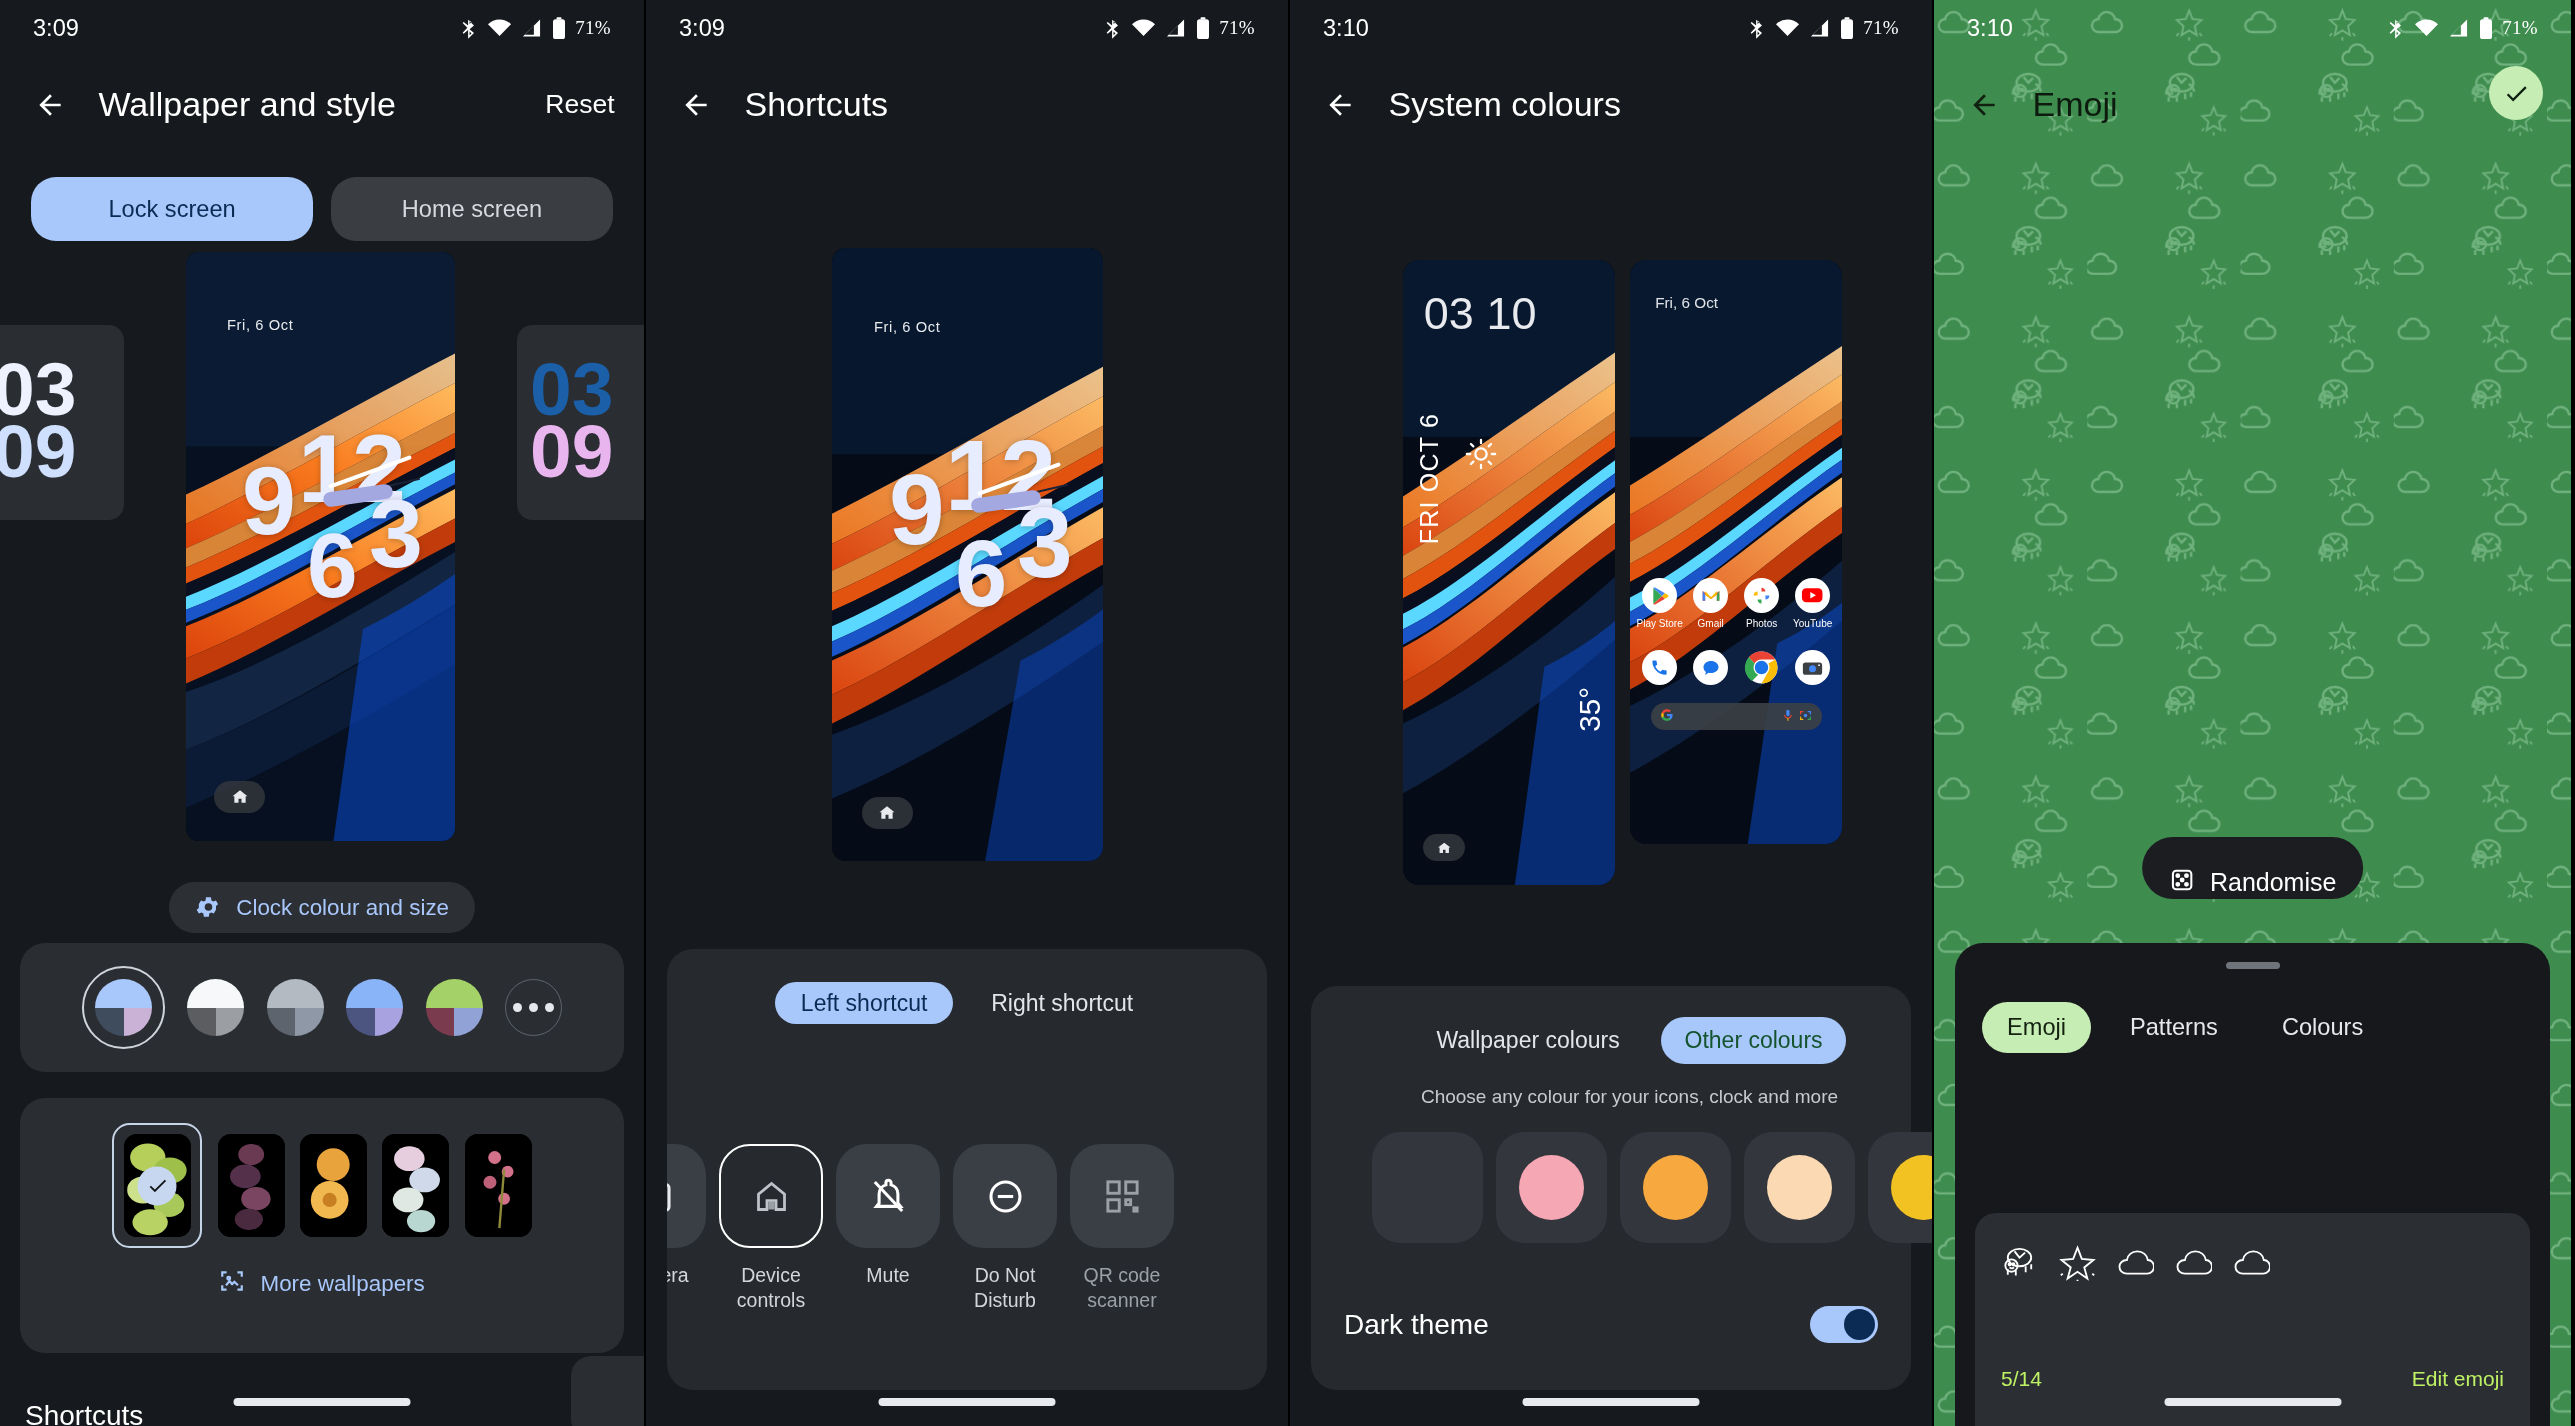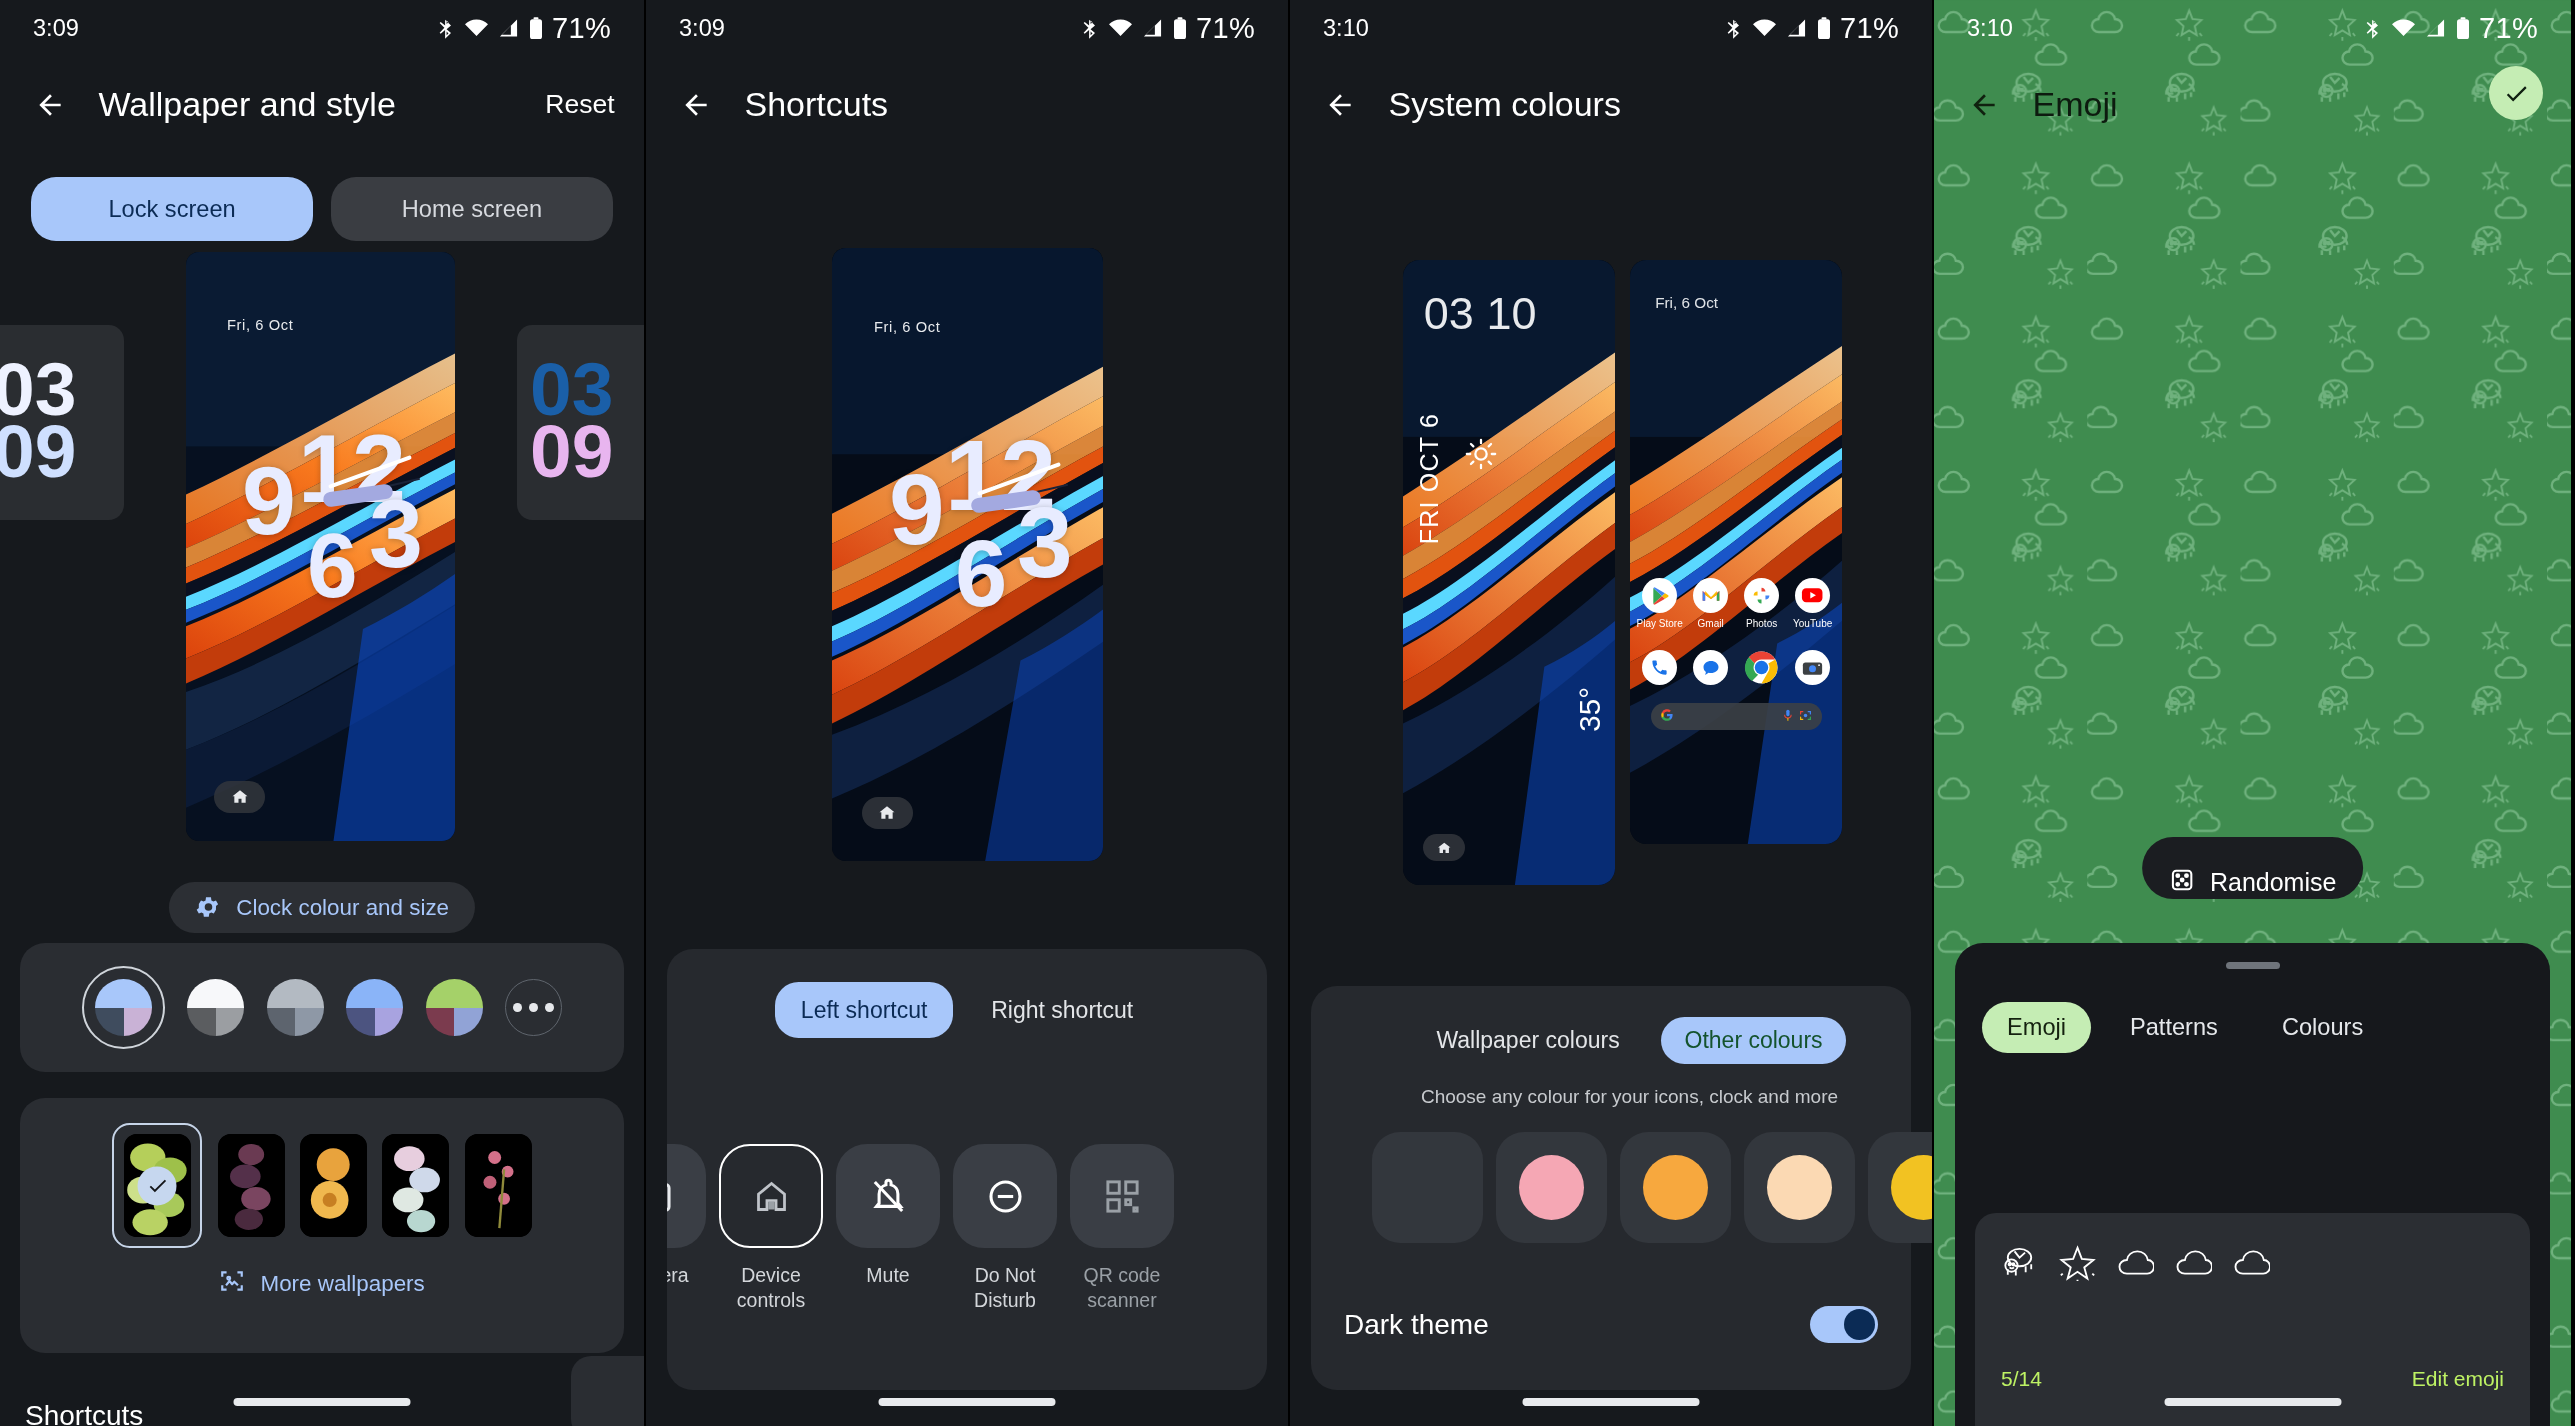--- a/index.html
+++ b/index.html
@@ -12,21 +12,21 @@
   .p2{ width:644px; border-left:2.9px solid #000; }
   .p3{ width:644px; border-left:2.9px solid #000; }
   .p4{ width:639px; border-left:2.9px solid #000; background:#3f8c4f; }
 
   
   .statusbar{ position:absolute; top:0; left:0; right:0; height:56px;
      display:flex; align-items:center; justify-content:space-between;
      padding:0 33px; color:#fff; font-size:23.6px; z-index:20; }
   .sb-right{ display:flex; align-items:center; gap:9.4px; }
   .sb-right svg{ display:block; }
-  .batt-pct{ font-size:29px; letter-spacing:0.3px; }
+  .batt-pct{ font-size:19px; letter-spacing:0.3px;font-family:Liberation Serif, serif; }
 
   
   .appbar{ position:absolute; top:72px; left:0; right:0; height:65px;
      display:flex; align-items:center; padding:0 29.5px; z-index:15; color:#fff; }
   .back-btn{ width:41px; height:41px; display:flex; align-items:center; justify-content:center; flex:none; }
   .appbar-title{ font-size:34px; font-weight:400; margin-left:28px; white-space:nowrap; }
   .reset-btn{ margin-left:auto; font-size:26.5px; color:#fff; }
 
   
   .seg-row{ position:absolute; top:177px; left:31px; right:31px; display:flex; gap:17.7px; z-index:10; }
@@ -99,21 +99,21 @@
 
   .home-ind{ position:absolute; bottom:21px; left:50%; transform:translateX(-50%);
      width:177px; height:8.3px; border-radius:4.7px; background:#e8eaed; z-index:30; }
 
   
   .p2-prev{ position:absolute; left:186px; top:248px; width:271px; height:613px;
      border-radius:14px; overflow:hidden; background:#050a14; z-index:8; }
   .p2-card{ position:absolute; left:21px; right:21px; top:949px; bottom:37px;
      background:#26292e; border-radius:26px; z-index:9; overflow:hidden;}
   .seg2{ display:flex; justify-content:center; gap:11.8px; margin-top:33px; }
-  .seg2 div{ height:56px; border-radius:23.6px; display:flex;align-items:center;
+  .seg2 div{ height:42px; border-radius:23.6px; display:flex;align-items:center;
      justify-content:center; font-size:23px; padding:0 26px;}
   .seg2 .on{ background:#a8c7fa; color:#0b2b55;}
   .seg2 .off{ color:#e3e5e8;}
   .shrow{ position:absolute; top:195px; left:0; right:0; display:flex; gap:13px; padding-left:-11.8px;}
   .shitem{ width:104px; flex:none; display:flex; flex-direction:column; align-items:center;}
   .shbox{ width:104px; height:104px; border-radius:31px; background:#3a3e45;
      display:flex; align-items:center; justify-content:center;}
   .shbox.sel{ background:#26292e; border:2.9px solid #fff; }
   .shlabel{ margin-top:15.3px; color:#d3d6da; font-size:19.5px; text-align:center; line-height:1.25;
      width:112px; }

